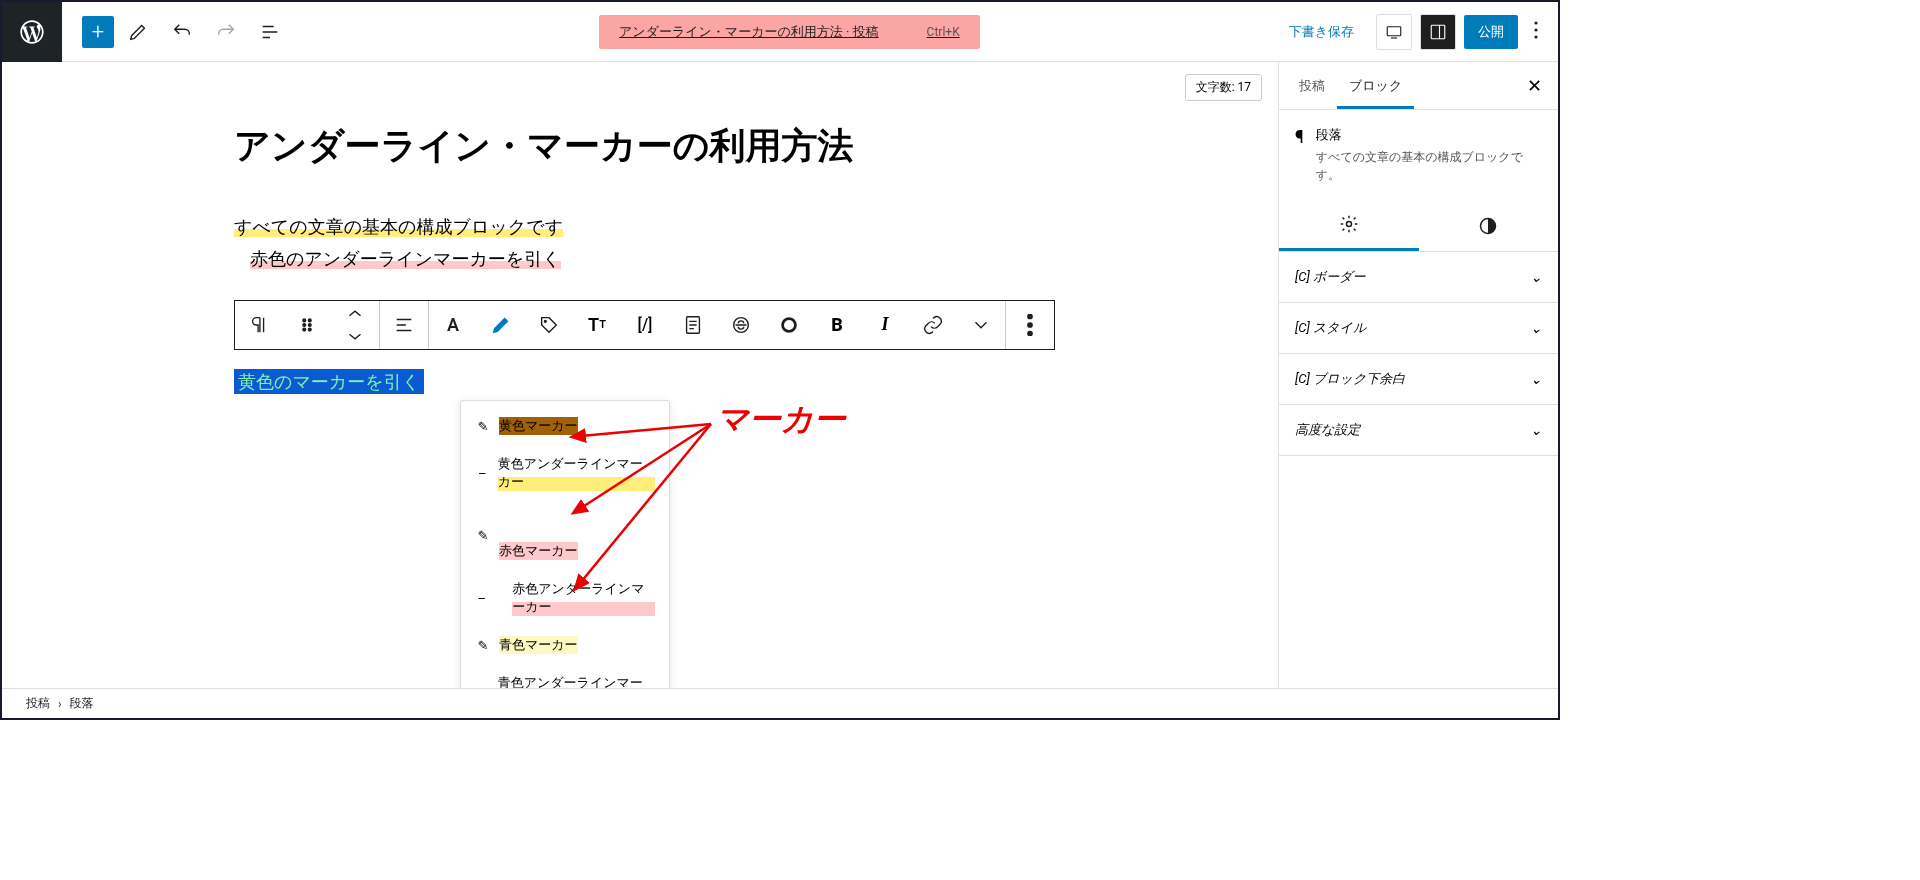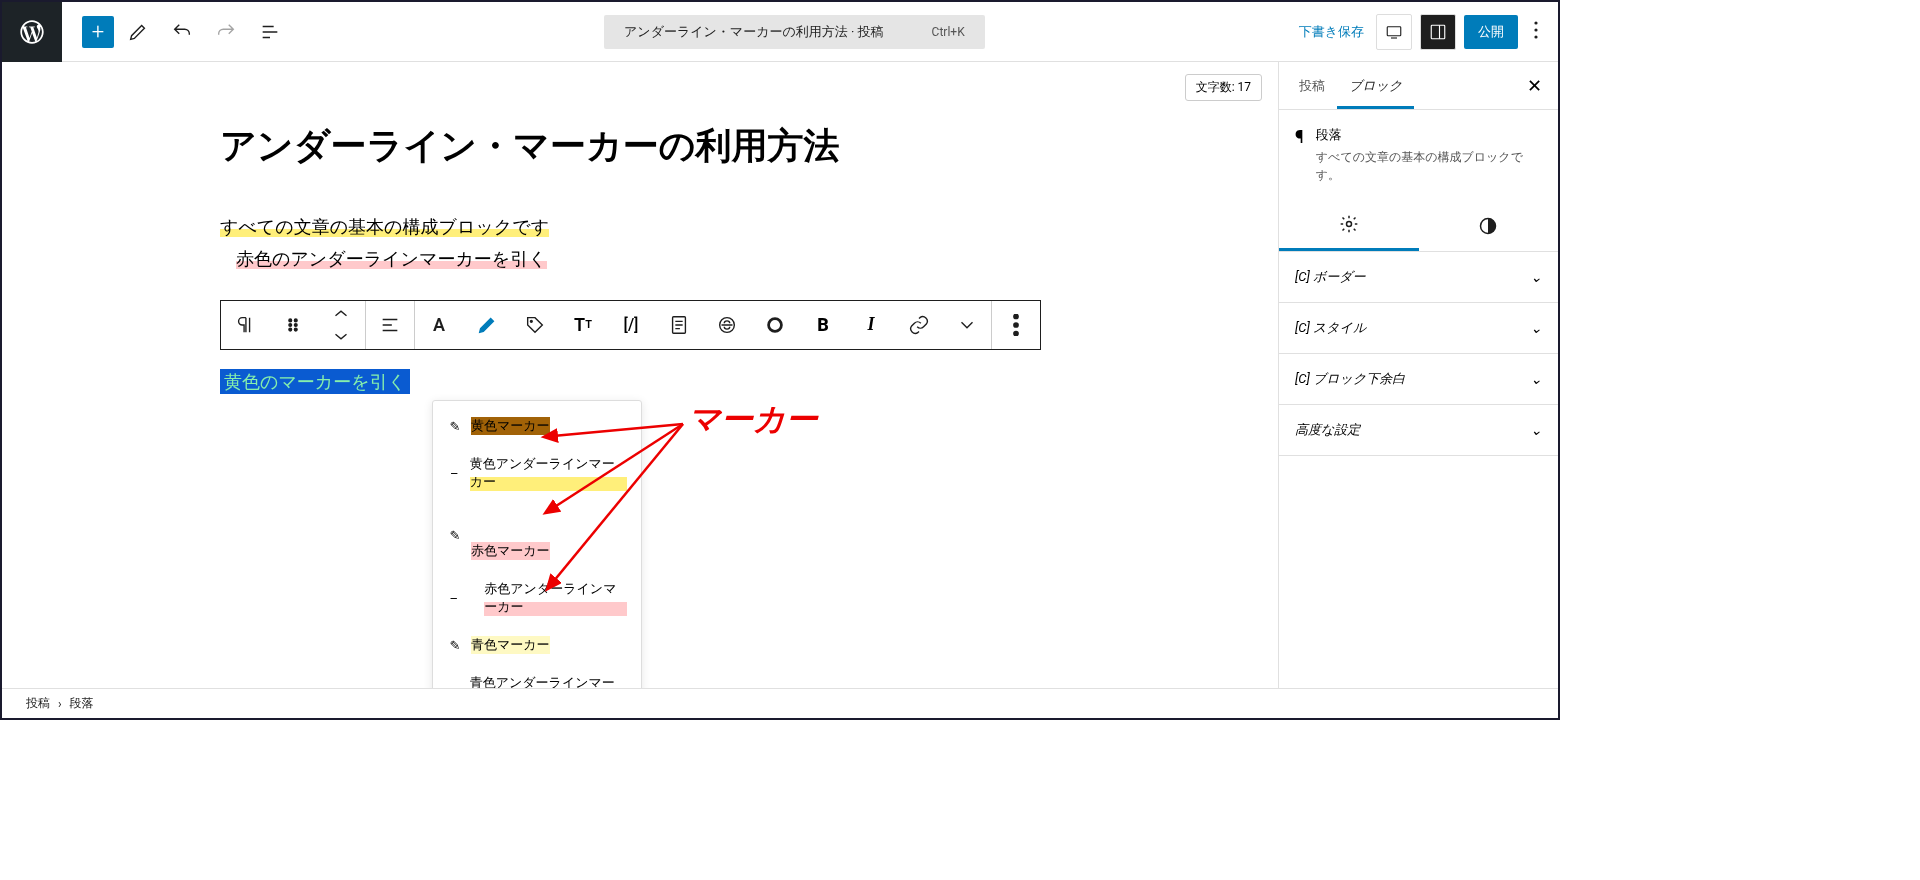--- a/index.html
+++ b/index.html
@@ -7,32 +7,32 @@
 .app { width: 1560px; height: 720px; border: 2px solid #1a1a2e; display: flex; flex-direction: column; margin: 0; position: relative; }
 
 
 .topbar { height: 60px; display: flex; align-items: center; border-bottom: 1px solid #e0e0e0; }
 .wp-logo { width: 60px; height: 60px; background: #1d2327; display: flex; align-items: center; justify-content: center; }
 .wp-logo svg { width: 28px; height: 28px; fill: #fff; }
 .add-btn { width: 32px; height: 32px; background: #007cba; border-radius: 2px; display: flex; align-items: center; justify-content: center; margin-left: 20px; color: #fff; font-size: 22px; font-weight: 300; cursor: pointer; }
 .tb-icon { width: 40px; height: 40px; display: flex; align-items: center; justify-content: center; cursor: pointer; margin-left: 4px; }
 .tb-icon svg { width: 22px; height: 22px; stroke: #1e1e1e; fill: none; stroke-width: 1.5; }
 .doc-title { flex: 1; display: flex; justify-content: center; }
-.doc-title-inner { background: #e5e5e5; padding: 8px 20px; border-radius: 2px; display: flex; align-items: center; gap: 48px; font-size: 13px; color: #1e1e1e; }
+.doc-title-inner { background: #fca5a5; padding: 8px 20px; border-radius: 2px; display: flex; align-items: center; gap: 48px; font-size: 13px; color: #1e1e1e; text-decoration: underline; }
 .shortcut { font-size: 12px; color: #555; }
 .top-right { display: flex; align-items: center; gap: 8px; padding-right: 12px; }
-.draft-link { color: #007cba; font-size: 13px; cursor: pointer; margin-right: 4px; }
+.draft-link { color: #007cba; font-size: 13px; cursor: pointer; margin-right: 14px; }
 .tb-square { width: 36px; height: 36px; border: 1px solid #ddd; border-radius: 2px; display: flex; align-items: center; justify-content: center; cursor: pointer; }
 .tb-square.dark { background: #1e1e1e; }
 .tb-square.dark svg { stroke: #fff; fill: #fff; }
 .publish-btn { background: #007cba; color: #fff; padding: 8px 14px; border-radius: 2px; font-size: 13px; cursor: pointer; border: none; }
 .dots { cursor: pointer; padding: 8px; }
 
 
-.main { flex: 1; display: flex; overflow: hidden; }
+.main { flex: 1; display: flex; overflow: hidden; padding-left: 28px; }
 .editor { flex: 1; padding: 20px 0 0 0; overflow: auto; position: relative; }
 .word-count { position: absolute; right: 16px; top: 12px; font-size: 12px; background: #fff; border: 1px solid #ccc; padding: 4px 10px; border-radius: 3px; }
 .content { max-width: 840px; margin: 0 auto; padding: 40px 0 0 0; }
 .post-title { font-size: 36px; font-weight: 700; margin-bottom: 40px; }
 .para { font-size: 18px; line-height: 1.8; }
 .hl-yellow-u { background: linear-gradient(transparent 60%, #ffef7a 60%); }
 .hl-pink-u { background: linear-gradient(transparent 60%, #ffc9cb 60%); margin-left: 16px; }
 .hl-yellow { background: #a16207; }
 .hl-pink { background: #ffc9cb; margin-top: 31px; }
 .hl-blue { background: #fef9c3; }
@@ -55,21 +55,21 @@
 
 
 .annotation { position: absolute; left: 536px; top: 336px; pointer-events: none; }
 .anno-text { color: #ec0000; font-size: 32px; font-weight: 700; position: absolute; left: 150px; top: 0; font-style: italic; white-space: nowrap; }
 .anno-svg { position: absolute; top: 8px; left: 0; }
 
 
 .sidebar { width: 280px; border-left: 1px solid #e0e0e0; display: flex; flex-direction: column; }
 .tabs { display: flex; align-items: center; border-bottom: 1px solid #e0e0e0; padding: 0 8px; height: 48px; }
 .tab { padding: 14px 12px; font-size: 13px; cursor: pointer; color: #555; }
-.tab.active { color: #1e1e1e; font-weight: 500; border-bottom: 3px solid #007cba; padding-bottom: 11px; font-style: italic; }
+.tab.active { color: #1e1e1e; font-weight: 500; border-bottom: 3px solid #007cba; padding-bottom: 11px; }
 .close-x { margin-left: auto; cursor: pointer; font-size: 18px; padding: 4px 8px; }
 .block-info { padding: 16px; display: flex; gap: 12px; }
 .block-info-icon { font-size: 18px; }
 .block-info-text { font-size: 13px; }
 .block-info-title { font-weight: 500; margin-bottom: 4px; }
 .block-info-desc { color: #555; font-size: 12px; line-height: 1.5; }
 .panel-tabs { display: flex; border-bottom: 1px solid #e0e0e0; }
 .panel-tab { flex: 1; padding: 14px; display: flex; align-items: center; justify-content: center; cursor: pointer; }
 .panel-tab.active { border-bottom: 3px solid #007cba; }
 .panel-item { padding: 16px; border-bottom: 1px solid #e0e0e0; display: flex; align-items: center; justify-content: space-between; cursor: pointer; font-size: 13px; font-style: italic; }

